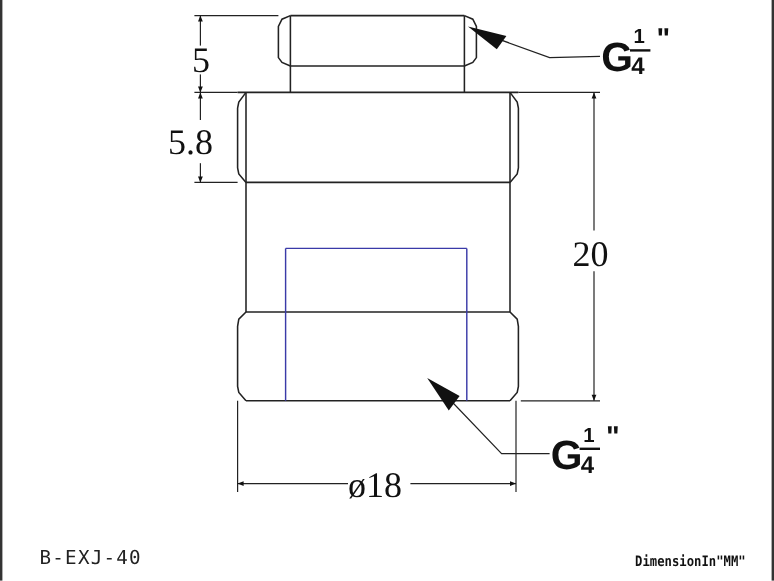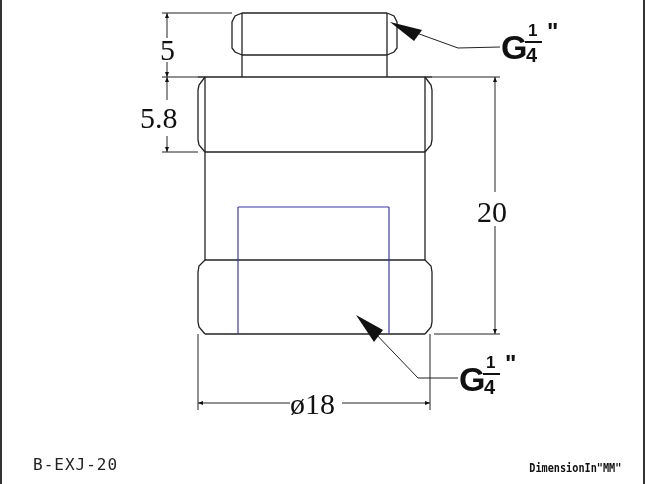--- a/index.html
+++ b/index.html
@@ -106,14 +106,14 @@
 
   <g>
     <text class="gtxt" x="459" y="391" font-size="34">G</text>
     <text class="gtxt" x="486" y="368" font-size="17">1</text>
     <line x1="483" y1="374" x2="500" y2="374" stroke="#111" stroke-width="2"></line>
     <text class="gtxt" x="484" y="394" font-size="20">4</text>
     <text class="gtxt" x="505" y="372" font-size="24">"</text>
   </g>
 </svg>
 
-<div class="part-id">B-EXJ-20</div>
+<div class="part-id">B-EXJ-40</div>
 <div class="units">DimensionIn"MM"</div>
 
 </body></html>

